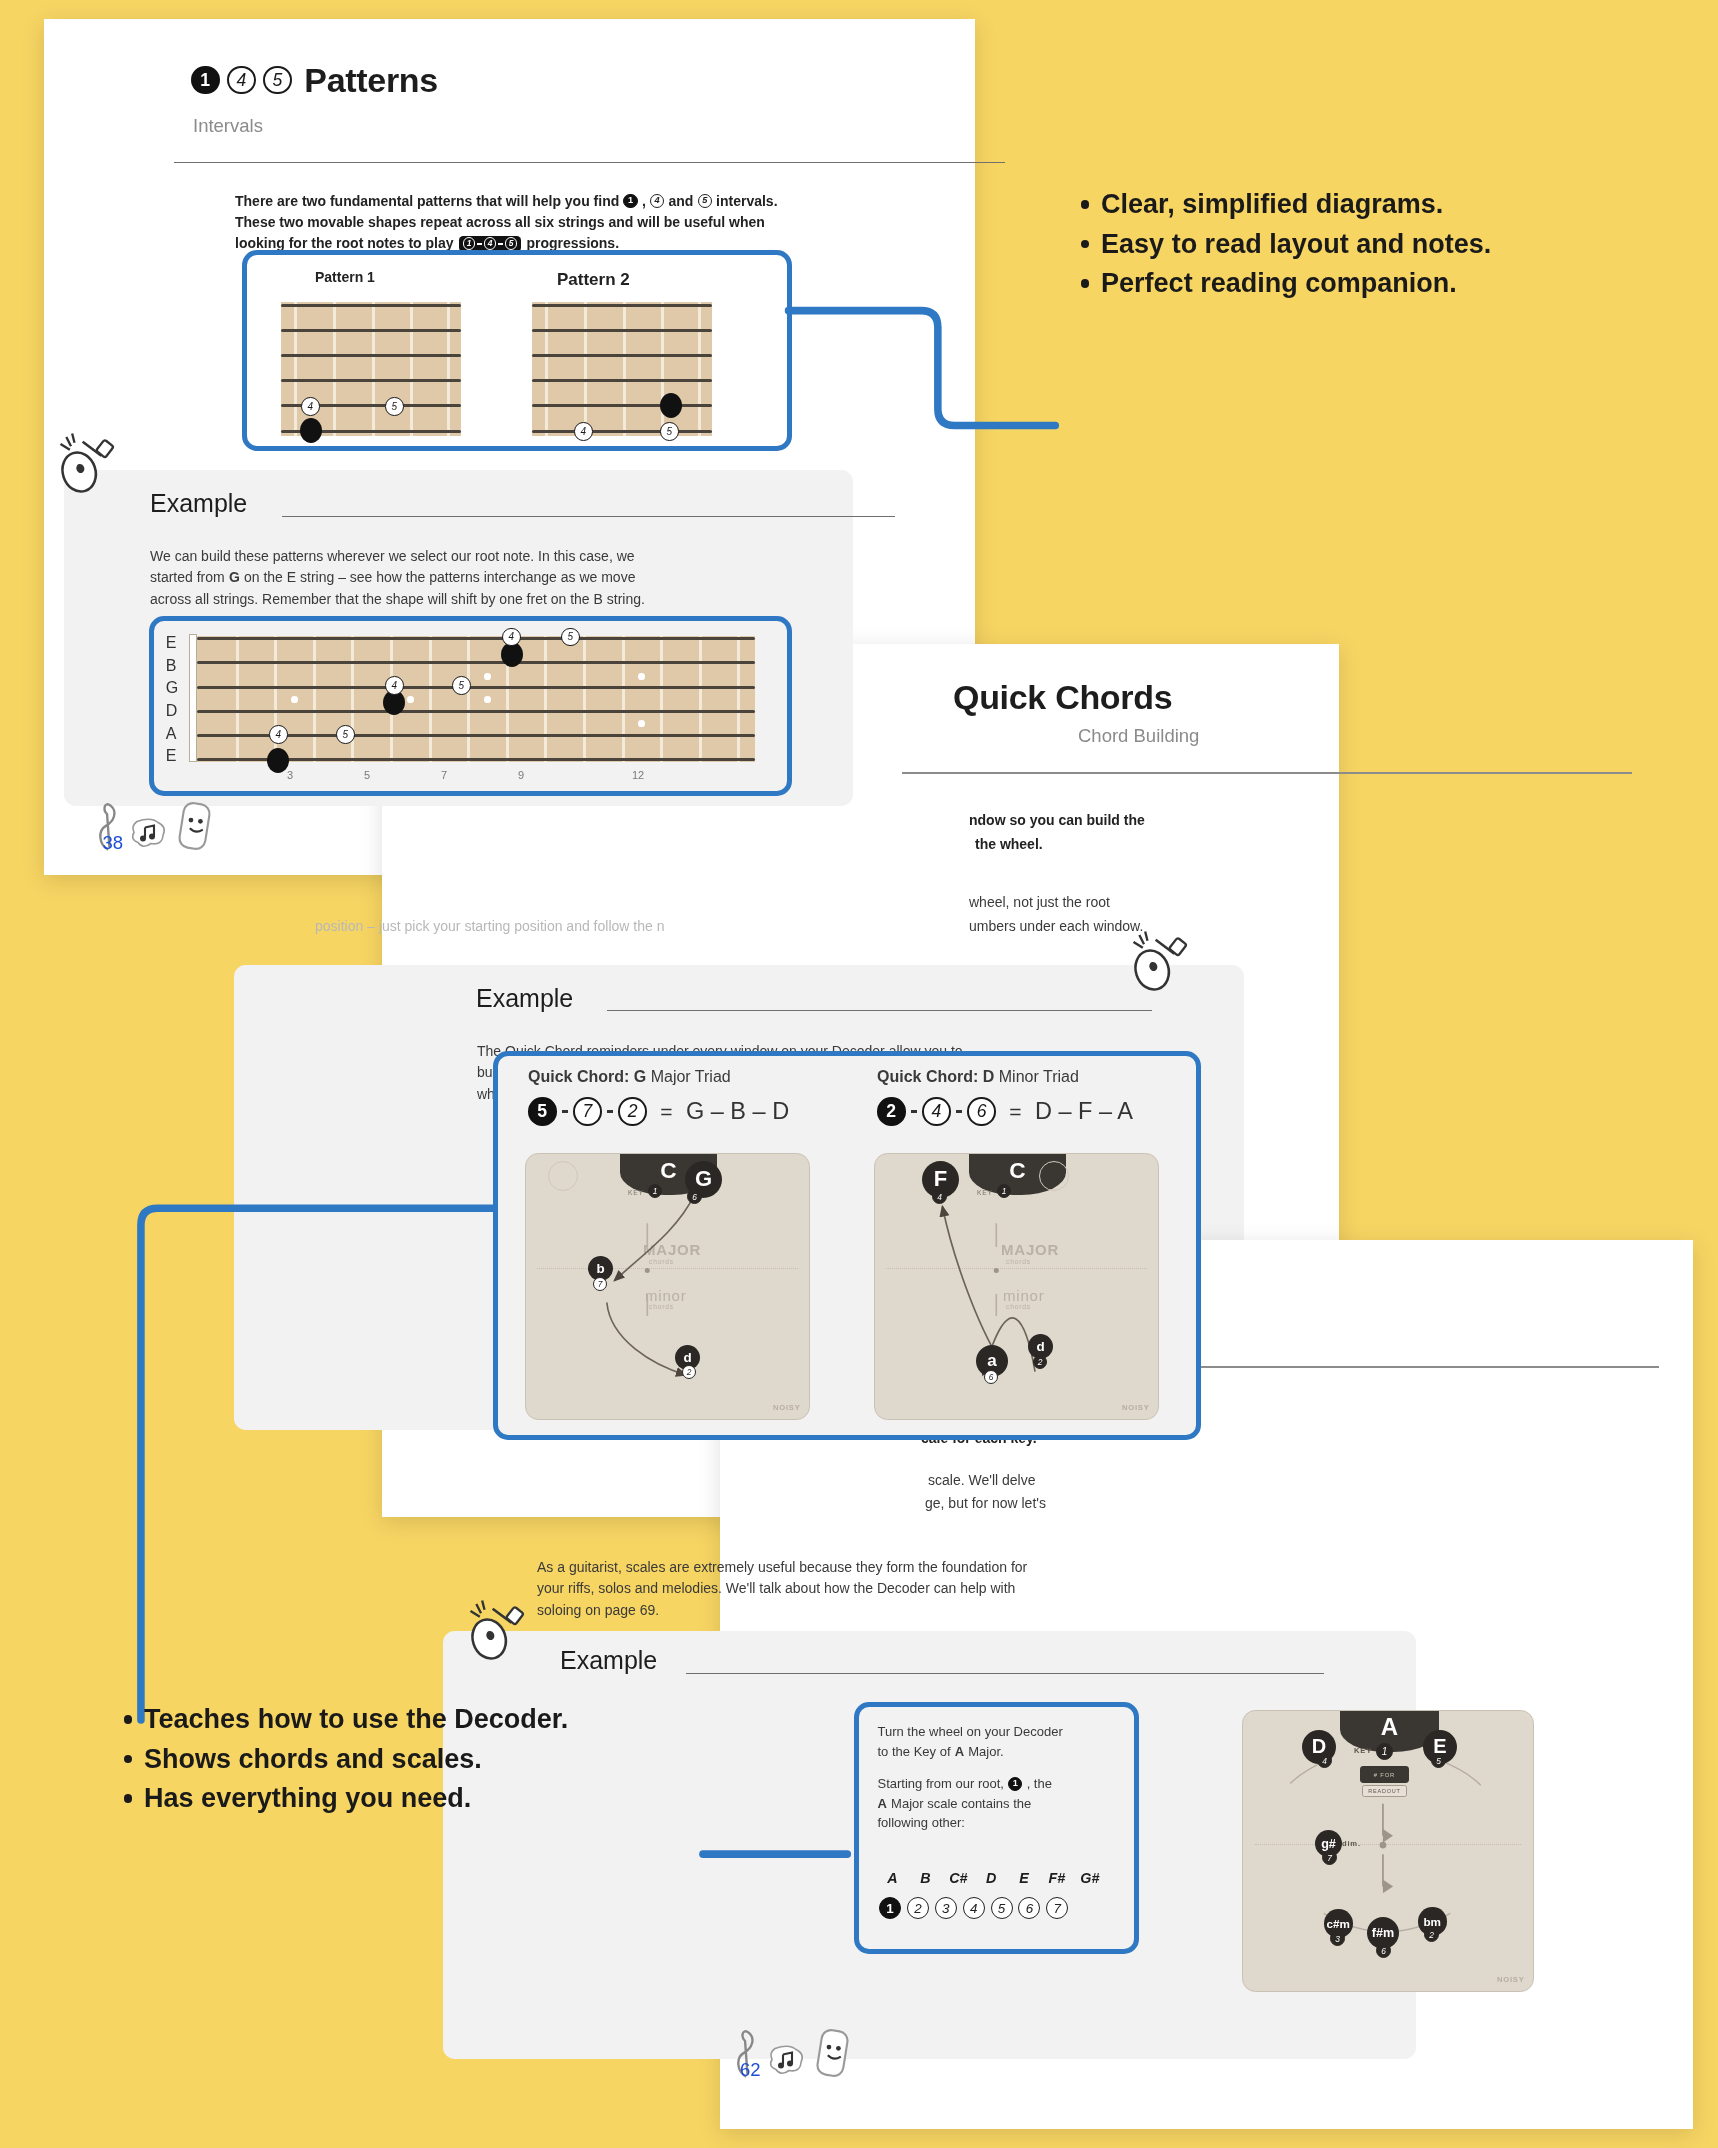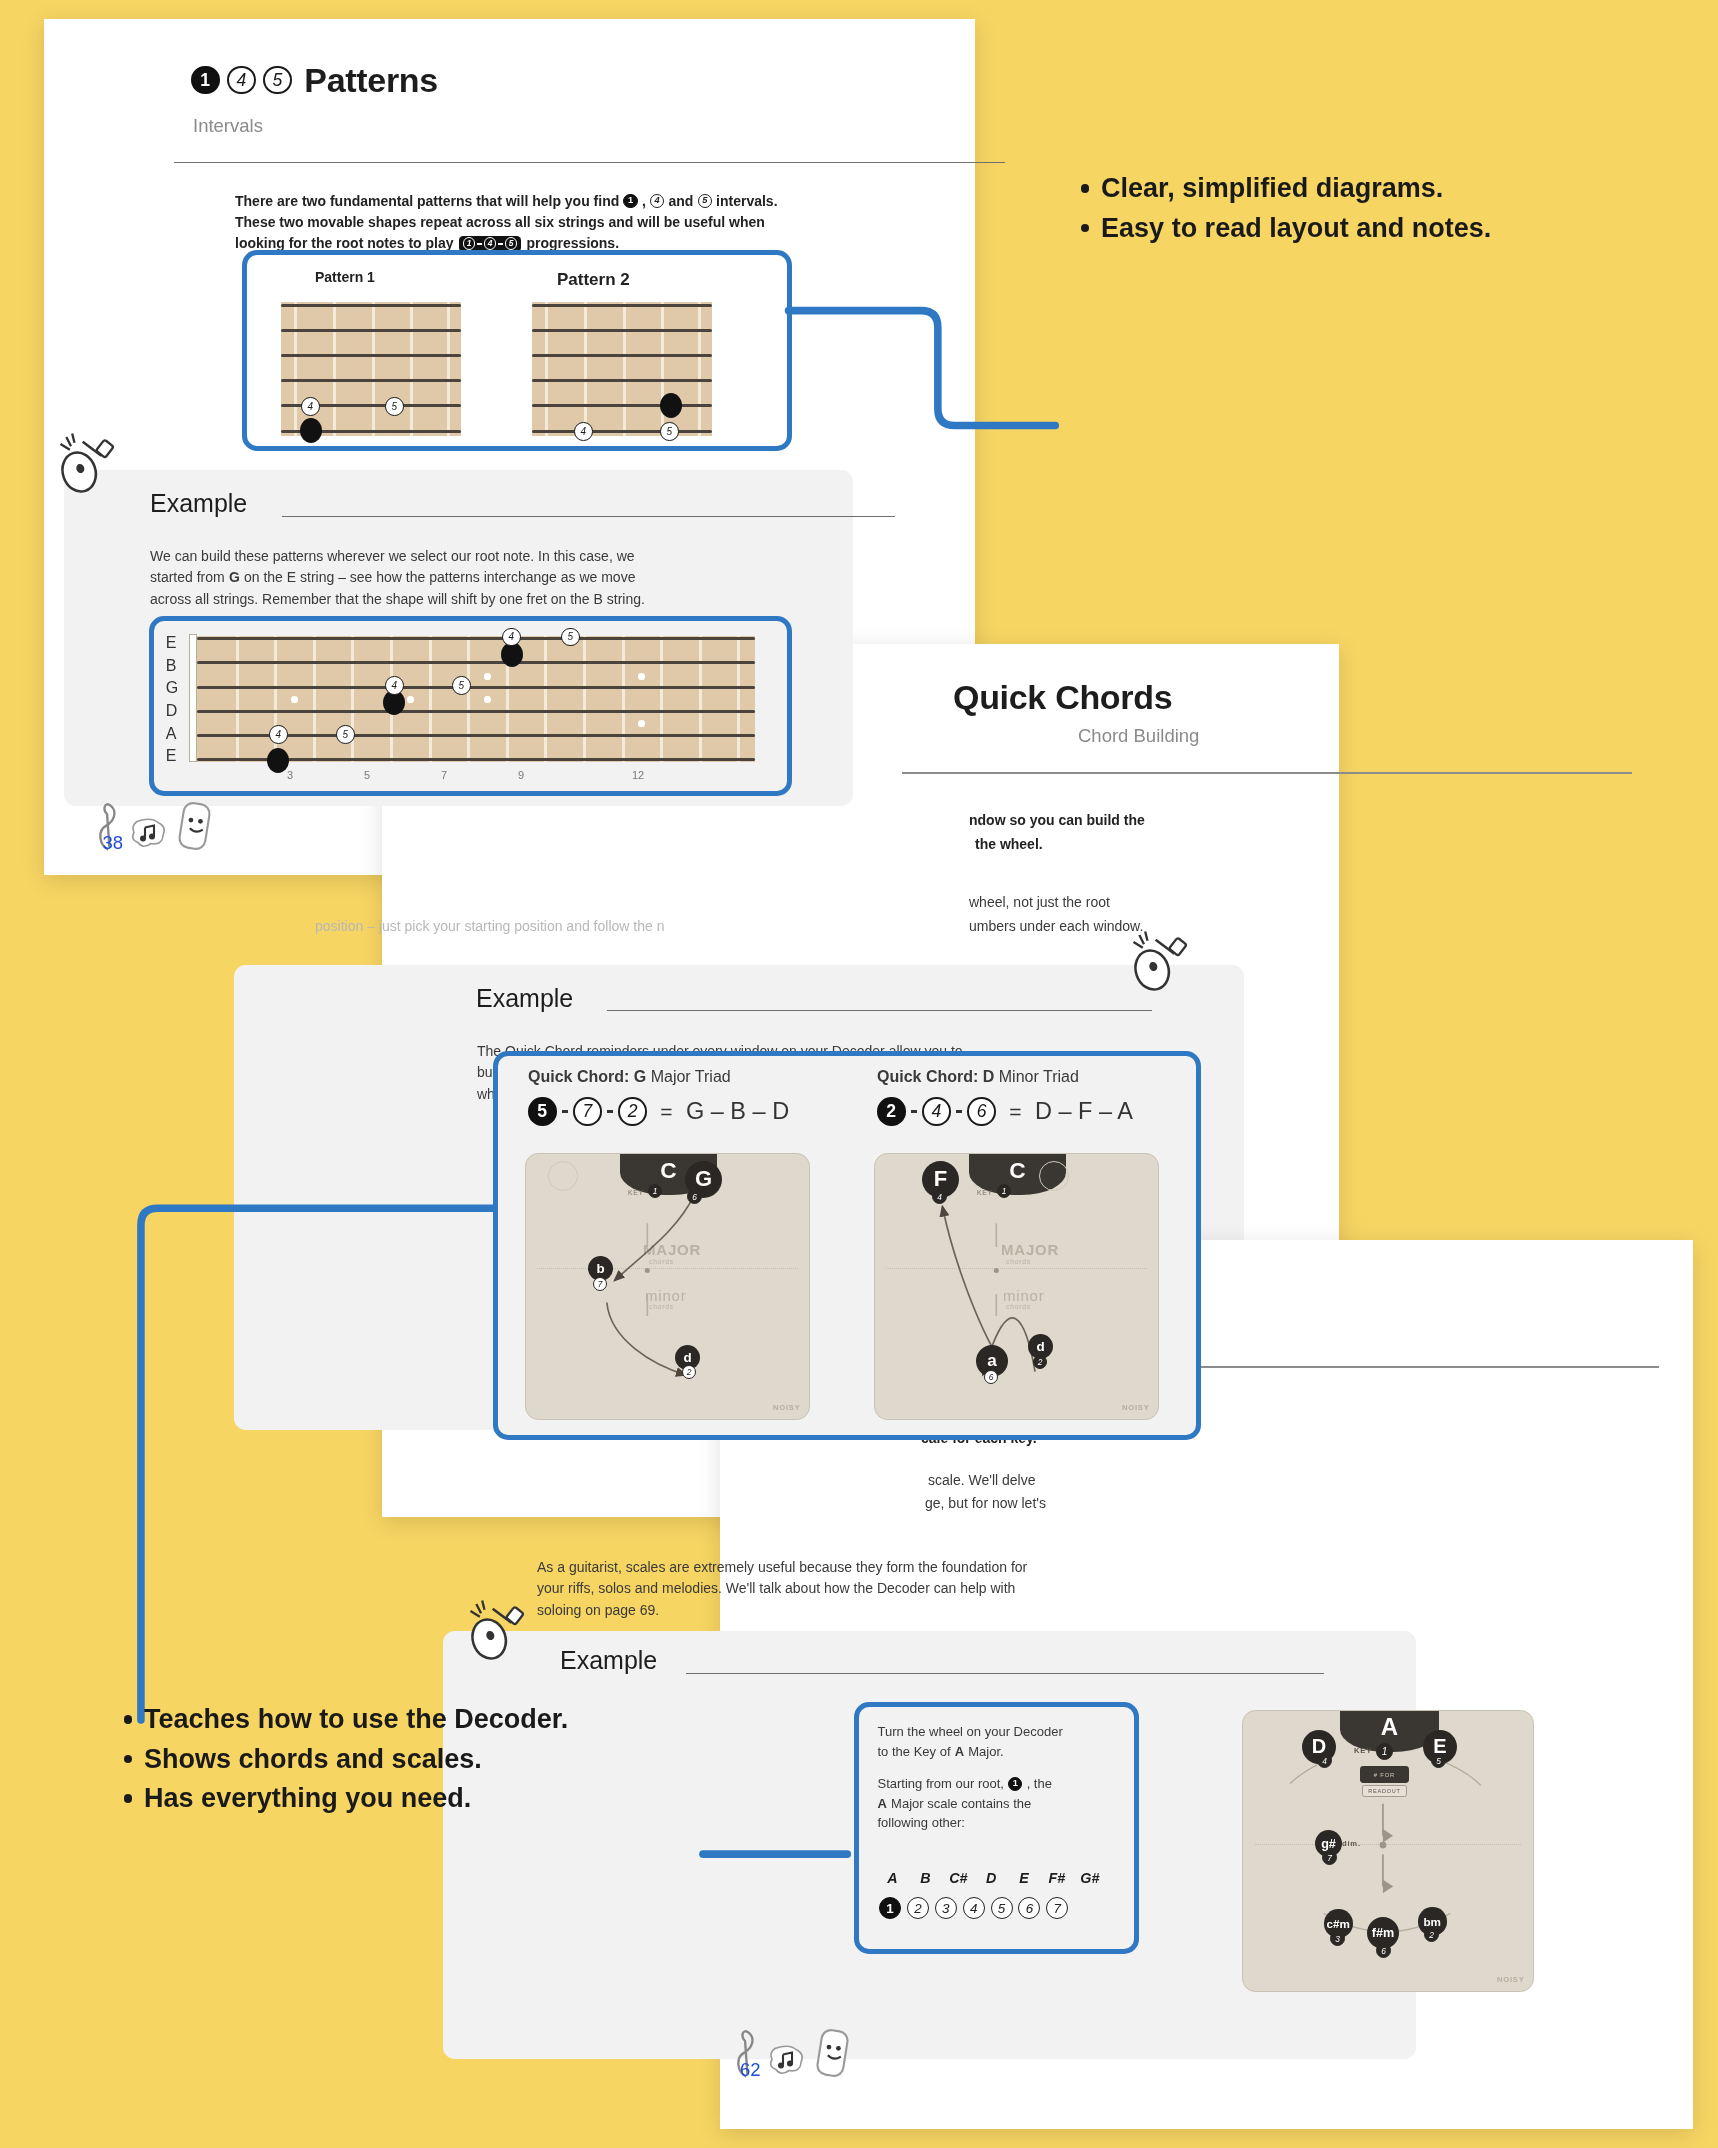--- a/index.html
+++ b/index.html
@@ -583,28 +583,32 @@
       <span class="tok md fill">1</span>
       <span class="tok md">2</span>
       <span class="tok md">3</span>
       <span class="tok md">4</span>
       <span class="tok md">5</span>
       <span class="tok md">6</span>
       <span class="tok md">7</span>
     </div>
   </div>
 
-  <ul class="bullets" style="left:1081px; top:171px; width:587px; z-index:45;text-align:center;">
+  <ul class="bullets" style="left:1081px; top:187px; width:587px; z-index:45;text-align:center;">
     <li>
         <i class="bdot"></i>
         <span>Clear, simplified diagrams.</span>
       </li>
     <li>
         <i class="bdot"></i>
         <span>Easy to read layout and notes.</span>
+      </li>
+    <li>
+        <i class="bdot"></i>
+        <span>Perfect reading companion.</span>
       </li>
   </ul>
 
   <ul class="bullets" style="left:124px; top:1702px; width:537px; z-index:45;">
     <li>
         <i class="bdot"></i>
         <span>Teaches how to use the Decoder.</span>
       </li>
     <li>
         <i class="bdot"></i>

